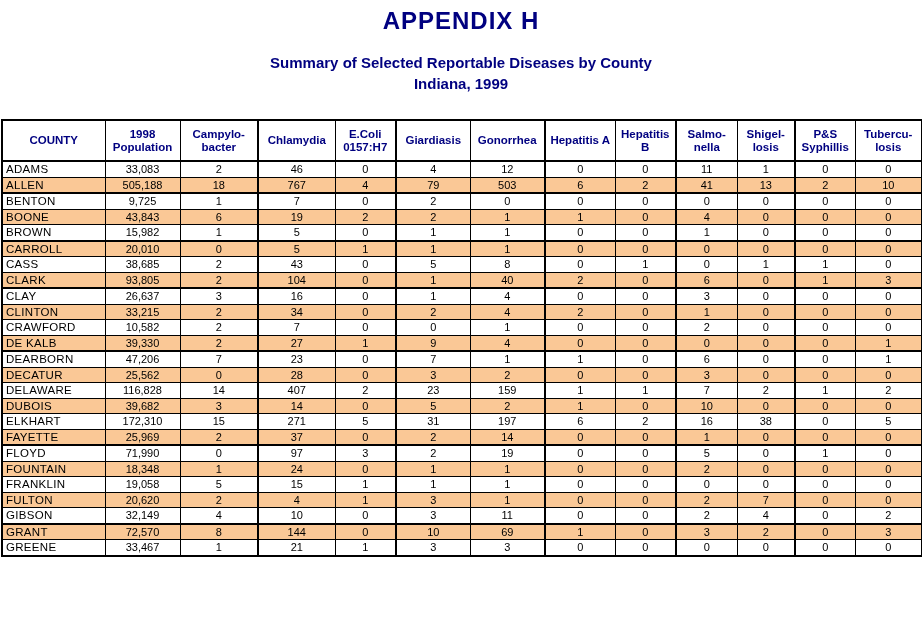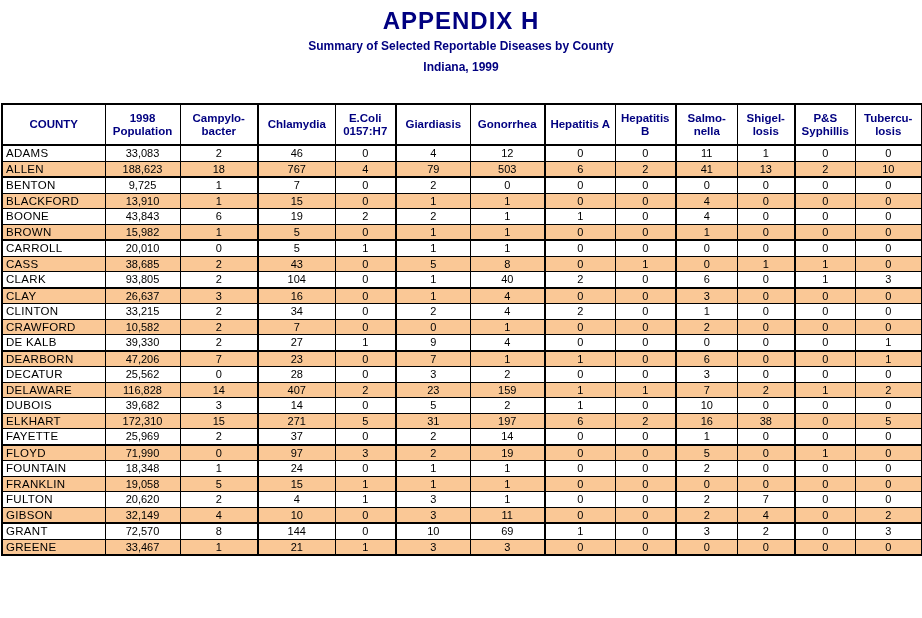--- a/index.html
+++ b/index.html
@@ -15,24 +15,24 @@
   }
   .page-title{
     margin-top:7px;
     text-align:center;
     color:var(--navy);
     font-size:24px;
     font-weight:bold;
     letter-spacing:1px;
   }
   .page-subtitle{
-    margin-top:1px;
+    margin-top:17px;
     text-align:center;
     color:var(--navy);
-    font-size:12px;
+    font-size:15px;
     font-weight:bold;
     line-height:21px;
   }
   table.disease{
     border-collapse:collapse;
     table-layout:fixed;
     width:920px;
     margin:25px 0 0 1px;
     border:2px solid var(--line);
   }
@@ -132,21 +132,21 @@
         <td class="thick-r">12</td>
         <td>0</td>
         <td class="thick-r">0</td>
         <td>11</td>
         <td class="thick-r">1</td>
         <td>0</td>
         <td class="thick-r">0</td>
       </tr>
       <tr class="group-end">
         <td class="county">ALLEN</td>
-        <td>188,623</td>
+        <td>505,188</td>
         <td class="thick-r">18</td>
         <td>767</td>
         <td class="thick-r">4</td>
         <td>79</td>
         <td class="thick-r">503</td>
         <td>6</td>
         <td class="thick-r">2</td>
         <td>41</td>
         <td class="thick-r">13</td>
         <td>2</td>
@@ -156,35 +156,20 @@
         <td class="county">BENTON</td>
         <td>9,725</td>
         <td class="thick-r">1</td>
         <td>7</td>
         <td class="thick-r">0</td>
         <td>2</td>
         <td class="thick-r">0</td>
         <td>0</td>
         <td class="thick-r">0</td>
         <td>0</td>
-        <td class="thick-r">0</td>
-        <td>0</td>
-        <td class="thick-r">0</td>
-      </tr>
-      <tr>
-        <td class="county">BLACKFORD</td>
-        <td>13,910</td>
-        <td class="thick-r">1</td>
-        <td>15</td>
-        <td class="thick-r">0</td>
-        <td>1</td>
-        <td class="thick-r">1</td>
-        <td>0</td>
-        <td class="thick-r">0</td>
-        <td>4</td>
         <td class="thick-r">0</td>
         <td>0</td>
         <td class="thick-r">0</td>
       </tr>
       <tr>
         <td class="county">BOONE</td>
         <td>43,843</td>
         <td class="thick-r">6</td>
         <td>19</td>
         <td class="thick-r">2</td>

